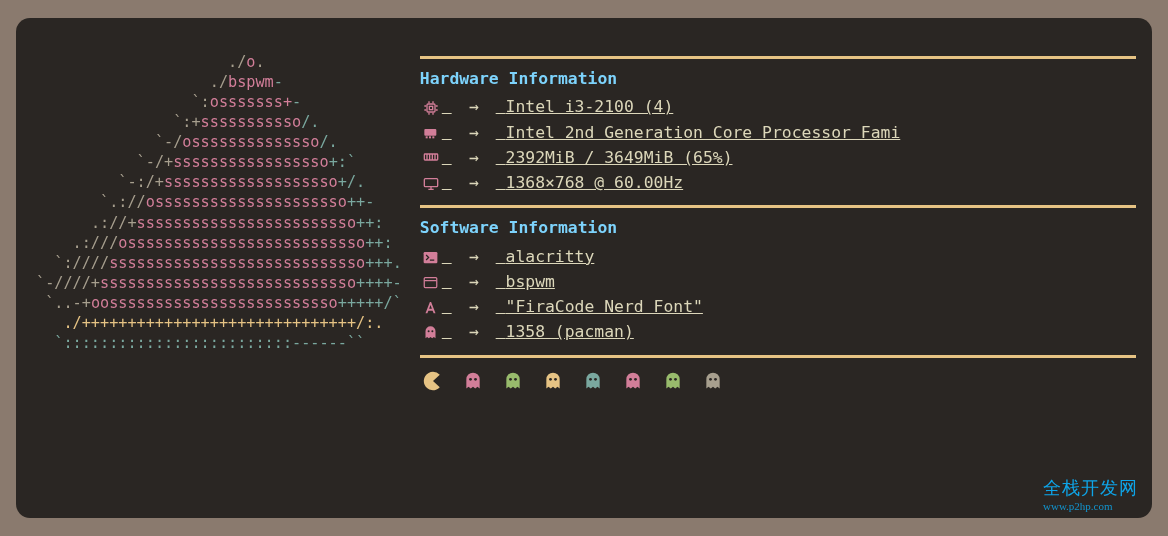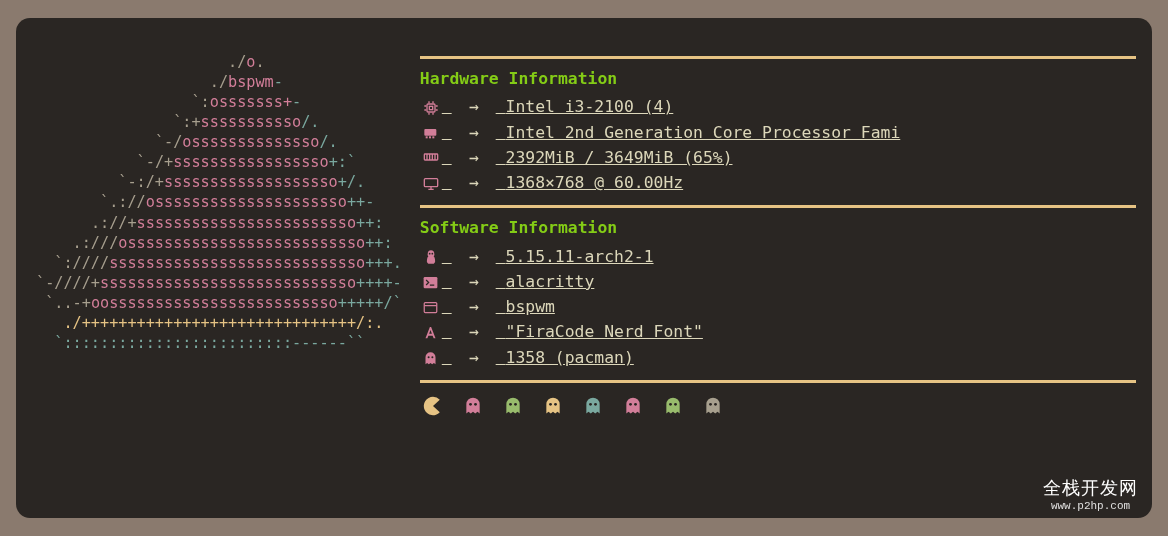--- a/index.html
+++ b/index.html
@@ -44,21 +44,21 @@
     padding-left: 8px;
     padding-top: 2px;
     overflow: hidden;
   }
   .hr {
     border: none;
     border-top: 3px solid #e6c384;
     margin: 2px 0 7px 0;
   }
   .section-title {
-    color: #84cc16;
+    color: #7dd3fc;
     font-weight: bold;
     margin-bottom: 3px;
   }
   .row {
     color: #dcd7ba;
     white-space: nowrap;
     text-decoration: underline;
   }
   .icon {
     display: inline-block;
@@ -90,23 +90,23 @@
   }
   .pac {
     width: 22px;
     height: 22px;
   }
 
   .watermark {
     position: absolute;
     right: 14px;
     bottom: 6px;
-    text-align: center;
-    color: #ffffff;
-    font-family: Liberation Mono, monospace;
+    text-align: left;
+    color: #0ea5e9;
+    font-family: Liberation Serif, serif;
   }
   .watermark .big { font-size: 18px; letter-spacing: 1px; }
   .watermark .small { font-size: 11px; opacity: .85; }
 </style>
 </head>
 <body>
 
 <div class="terminal">
 
 <pre class="ascii">                     <span class="g">./</span><span class="p">o</span><span class="g">.</span>
@@ -173,32 +173,20 @@
           </svg>
       </span>
       <span class="arrow">→</span>
       <span class="val">1368×768 @ 60.00Hz</span>
     </div>
 
     <hr class="hr" style="margin-top:10px">
     <div class="section-title">Software Information</div>
 
 
-    <div class="row">
-      <span class="icon">
-        <svg width="14" height="16" viewBox="0 0 20 24" fill="#d27e99">
-            <ellipse cx="10" cy="8" rx="5" ry="6"></ellipse>
-            <path d="M5 12 Q2 20 6 22 L14 22 Q18 20 15 12 Z"></path>
-            <circle cx="8" cy="7" r="1.3" fill="#2a2623"></circle>
-            <circle cx="12" cy="7" r="1.3" fill="#2a2623"></circle>
-          </svg>
-      </span>
-      <span class="arrow">→</span>
-      <span class="val">5.15.11-arch2-1</span>
-    </div>
 
     <div class="row">
       <span class="icon">
         <svg width="15" height="13" viewBox="0 0 24 20" fill="#d27e99">
             <rect x="1" y="1" width="22" height="18" rx="2"></rect>
             <path d="M5 6l4 4-4 4M11 14h7" stroke="#2a2623" stroke-width="2" fill="none"></path>
           </svg>
       </span>
       <span class="arrow">→</span>
       <span class="val">alacritty</span>

